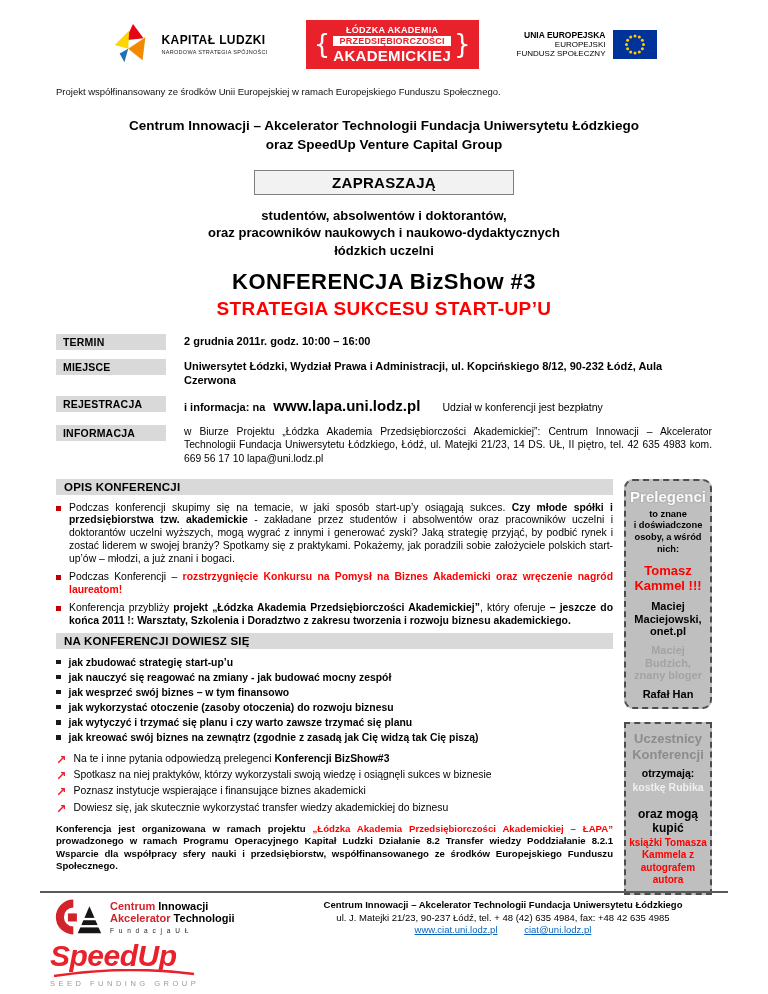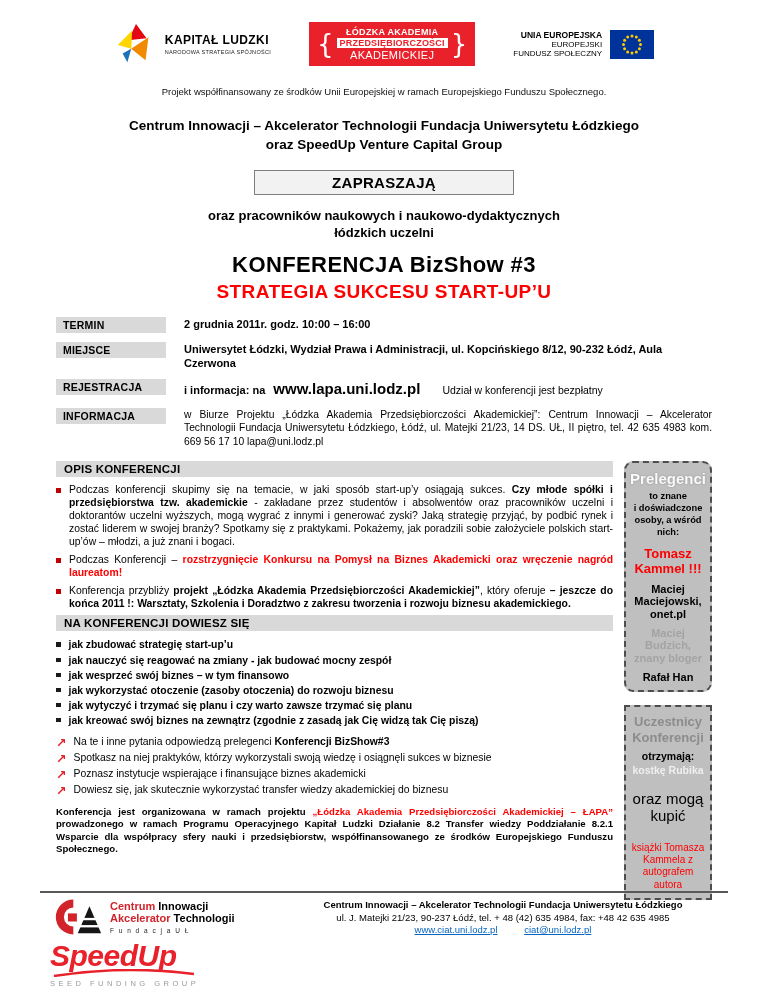--- a/index.html
+++ b/index.html
@@ -10,28 +10,28 @@
   
   .logos-row { display:flex; justify-content:center; align-items:center; gap:38px; height:60px; }
   .logo-kl { display:flex; align-items:center; gap:7px; }
   .kl-title { font-weight:bold; font-size:12px; letter-spacing:.4px; }
   .kl-sub { font-size:5.5px; letter-spacing:.3px; color:#222; margin-top:2px; }
   .logo-lapa { background:#E8212B; color:#fff; display:flex; align-items:center; gap:3px; padding:5px 8px; }
   .brace { font-family:"DejaVu Sans", sans-serif; font-size:26px; line-height:1; font-weight:400; }
   .lapa-lines { text-align:center; }
   .lapa-l1 { font-size:9px; font-weight:bold; letter-spacing:.3px; }
   .lapa-l2 { font-size:9px; font-weight:bold; background:#fff; color:#E8212B; padding:0 3px; margin:1px 0; letter-spacing:.2px; }
-  .lapa-l3 { font-size:11px; font-weight:normal; letter-spacing:.3px; }
+  .lapa-l3 { font-size:15px; font-weight:bold; letter-spacing:.3px; }
   .logo-eu { display:flex; align-items:center; gap:8px; }
   .eu-text { text-align:right; }
   .eu-l1 { font-weight:bold; font-size:8.5px; }
   .eu-l2, .eu-l3 { font-size:8px; }
   .eu-flag { width:44px; height:29px; display:block; }
 
-  .cofinance { margin-top:12px; text-align:center; font-size:9.5px; color:#111; }
+  .cofinance { margin-top:12px; font-size:9.5px; color:#111; }
 
   .organizers { margin-top:20px; text-align:center; font-weight:bold; font-size:13.5px; line-height:1.38; }
 
   .box-banner { margin-left:auto; margin-right:auto; border:1px solid #7F7F7F; background:#F2F2F2; text-align:center; font-weight:bold; padding:3px 0; }
   .invite { width:260px; font-size:15px; margin-top:16px; letter-spacing:.3px; }
   .confbox { width:218px; font-size:13.5px; margin-top:10px; letter-spacing:.2px; }
 
   .audience { margin-top:12px; text-align:center; font-weight:bold; font-size:13px; line-height:1.32; }
 
   .main-title { margin-top:10px; text-align:center; font-weight:bold; font-size:22px; letter-spacing:.4px; }
@@ -78,22 +78,22 @@
   .box-participants { min-height:150px; }
   .sb-title-light { font-size:15px; font-weight:bold; color:#FAFAFA; text-shadow:0 0 2px #8c8c8c; }
   .sb-intro { font-weight:bold; font-size:9.3px; line-height:1.28; white-space:pre-line; margin-top:4px; }
   .name { font-weight:bold; line-height:1.15; }
   .name-red { color:#FF0000; font-size:13px; margin-top:8px; }
   .name-black { font-size:11px; margin-top:6px; }
   .name-gray { color:#A3A3A3; font-size:11px; margin-top:6px; }
   .sb2-title { color:#8C8C8C; font-weight:bold; font-size:13px; line-height:1.18; }
   .sb2-receive { font-weight:bold; font-size:10.5px; margin-top:5px; }
   .sb2-gift { font-weight:bold; font-size:10.5px; color:#EFEFEF; margin-top:2px; }
-  .sb2-buy { font-weight:normal; font-size:15px; margin-top:14px; }
-  .sb2-item { font-weight:normal; font-size:10px; color:#FF0000; line-height:1.22; margin-top:18px; }
+  .sb2-buy { font-weight:bold; font-size:12px; margin-top:14px; }
+  .sb2-item { font-weight:bold; font-size:10px; color:#FF0000; line-height:1.22; margin-top:2px; }
 
   
   .footer { position:absolute; left:40px; right:40px; bottom:6px; border-top:2px solid #595959; padding-top:5px; display:flex; gap:10px; }
   .f-logos { width:228px; flex:none; padding-left:10px; }
   .ciat-row { display:flex; align-items:center; gap:8px; }
   .ciat-lines { line-height:1.15; }
   .ciat-l { font-size:11px; font-weight:bold; }
   .ciat-red { color:#D2232A; }
   .ciat-sub { font-size:6.5px; letter-spacing:1.5px; margin-top:2px; color:#222; }
   .speedup-block { margin-top:5px; }
@@ -163,20 +163,21 @@
   <div class="cofinance">Projekt współfinansowany ze środków Unii Europejskiej w ramach Europejskiego Funduszu Społecznego.</div>
 
   <div class="organizers">
     <div>Centrum Innowacji – Akcelerator Technologii Fundacja Uniwersytetu Łódzkiego</div>
     <div>oraz SpeedUp Venture Capital Group</div>
   </div>
 
   <div class="box-banner invite">ZAPRASZAJĄ</div>
 
   <div class="audience">
+    <div>studentów, absolwentów i doktorantów,</div>
     <div>oraz pracowników naukowych i naukowo-dydaktycznych</div>
     <div>łódzkich uczelni</div>
   </div>
 
 
   <div class="main-title">KONFERENCJA BizShow #3</div>
   <div class="main-subtitle">STRATEGIA SUKCESU START-UP’U</div>
 
   <div class="details">
     <div class="d-label">TERMIN</div>

